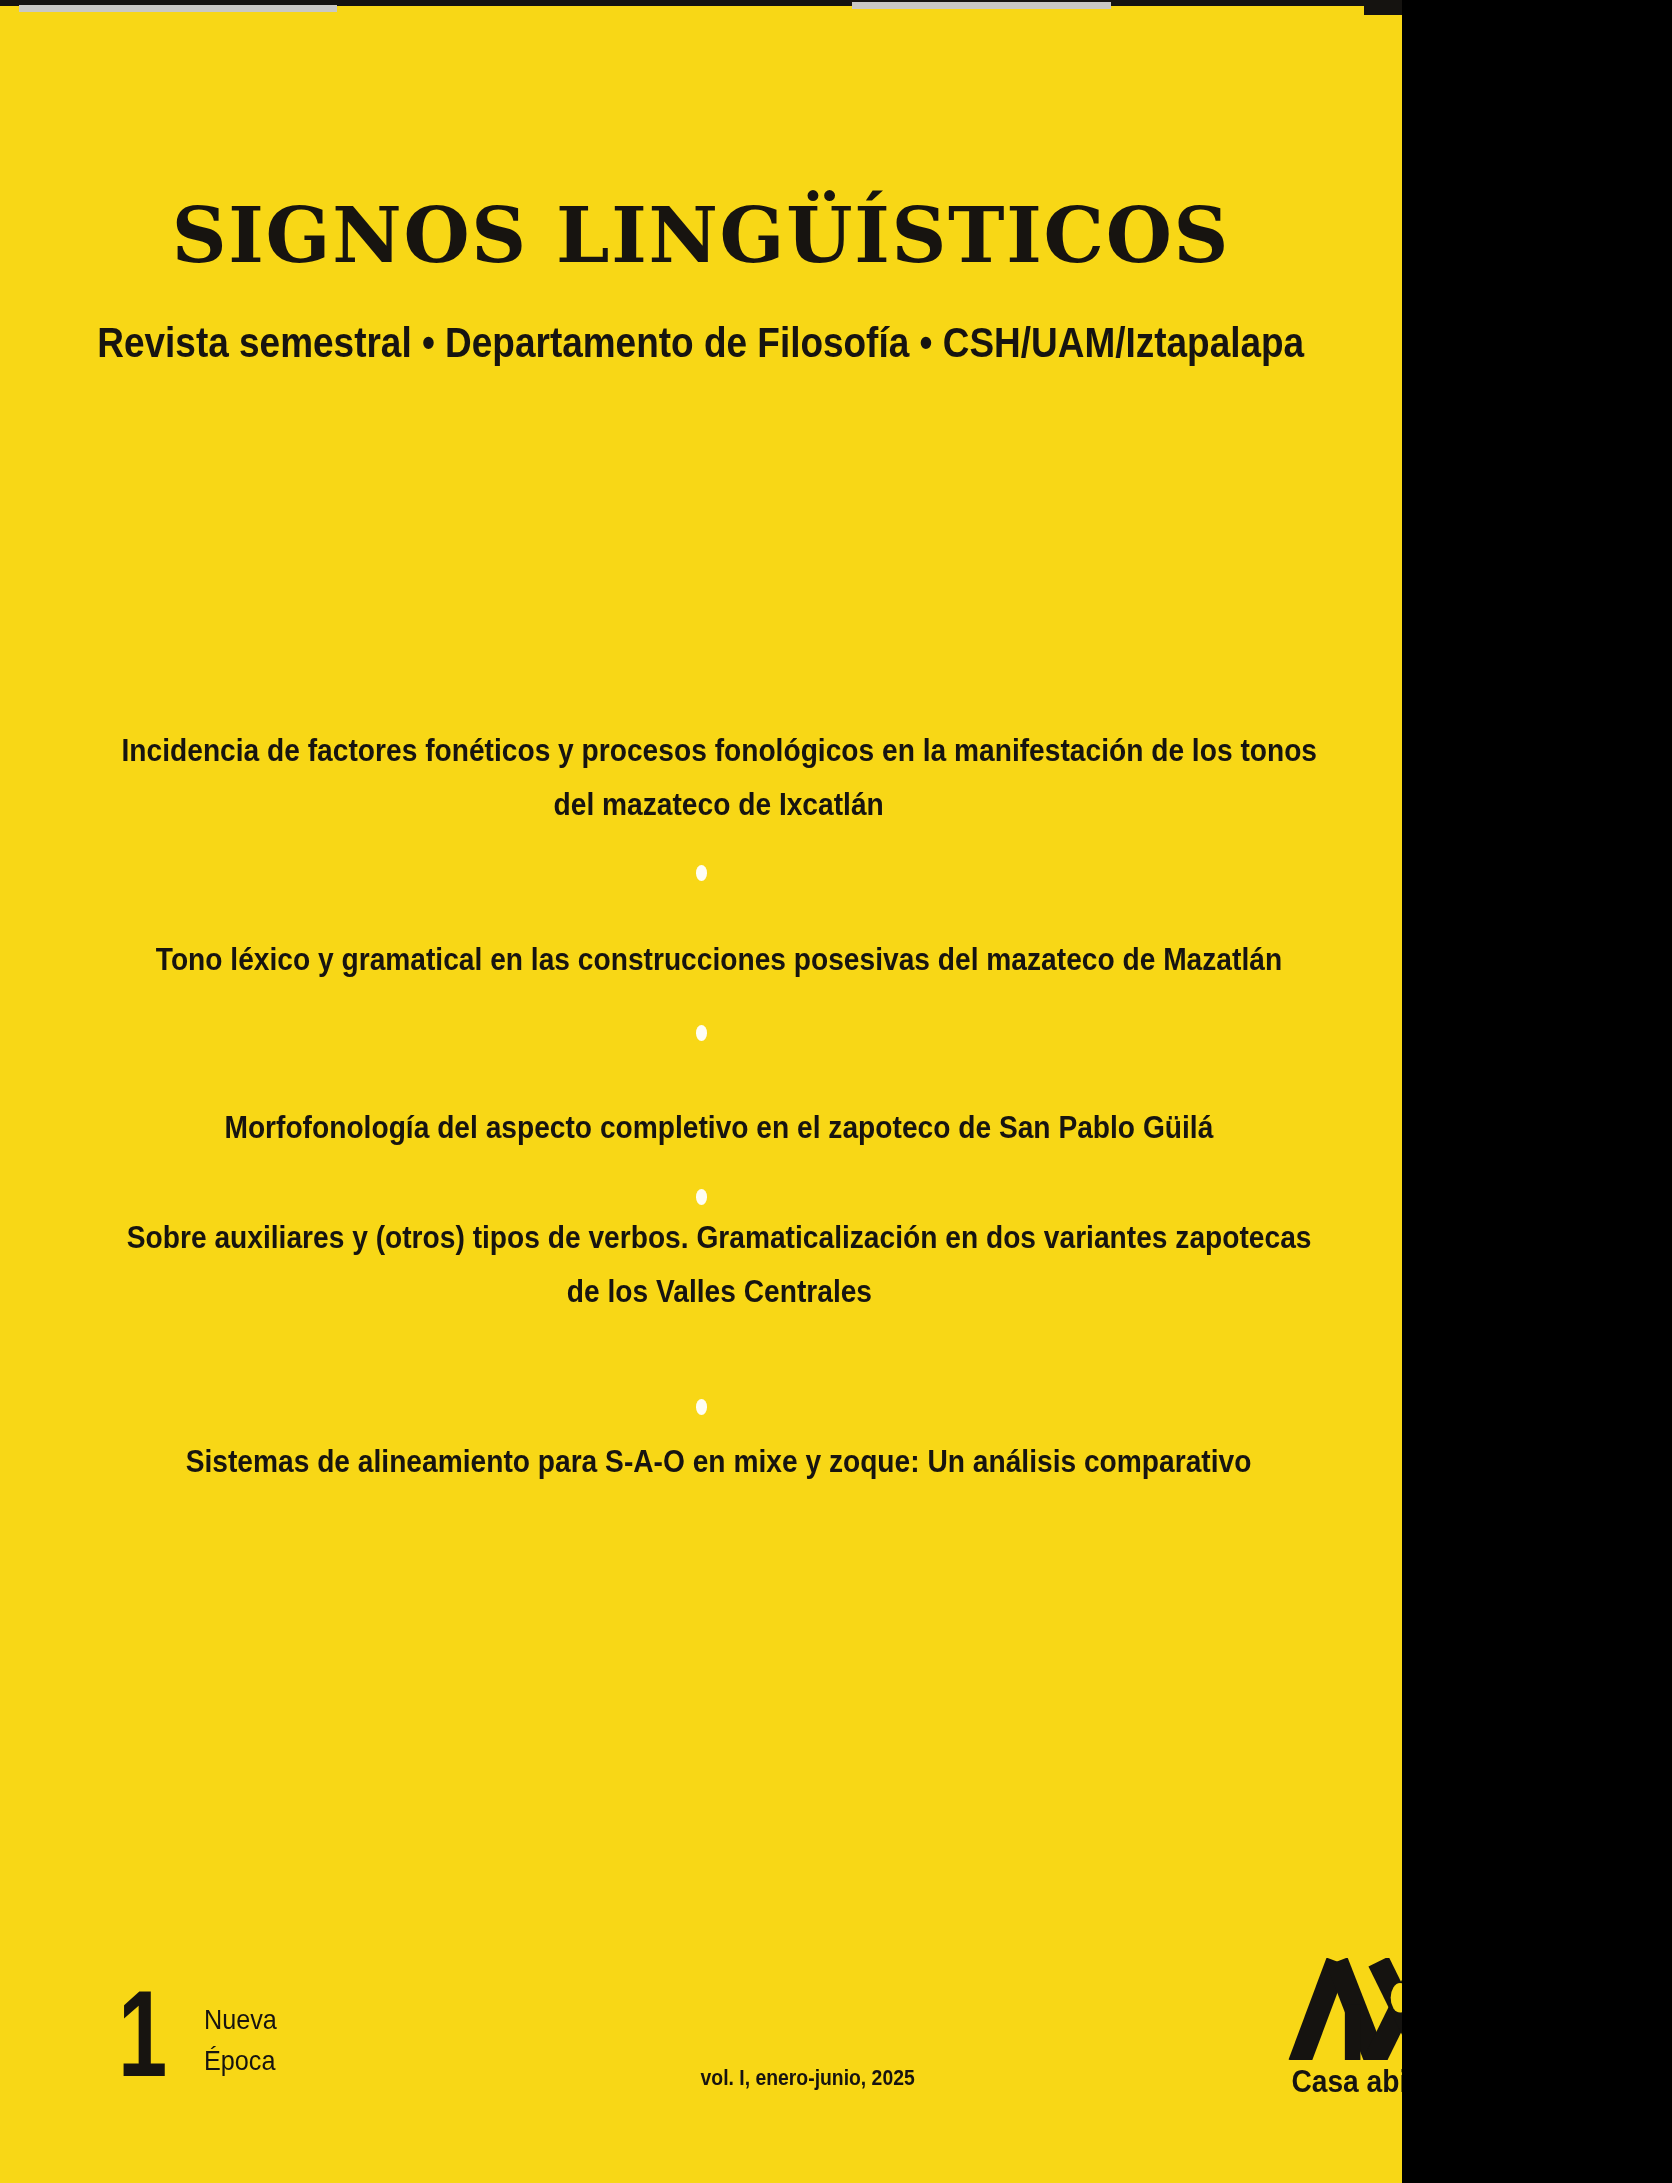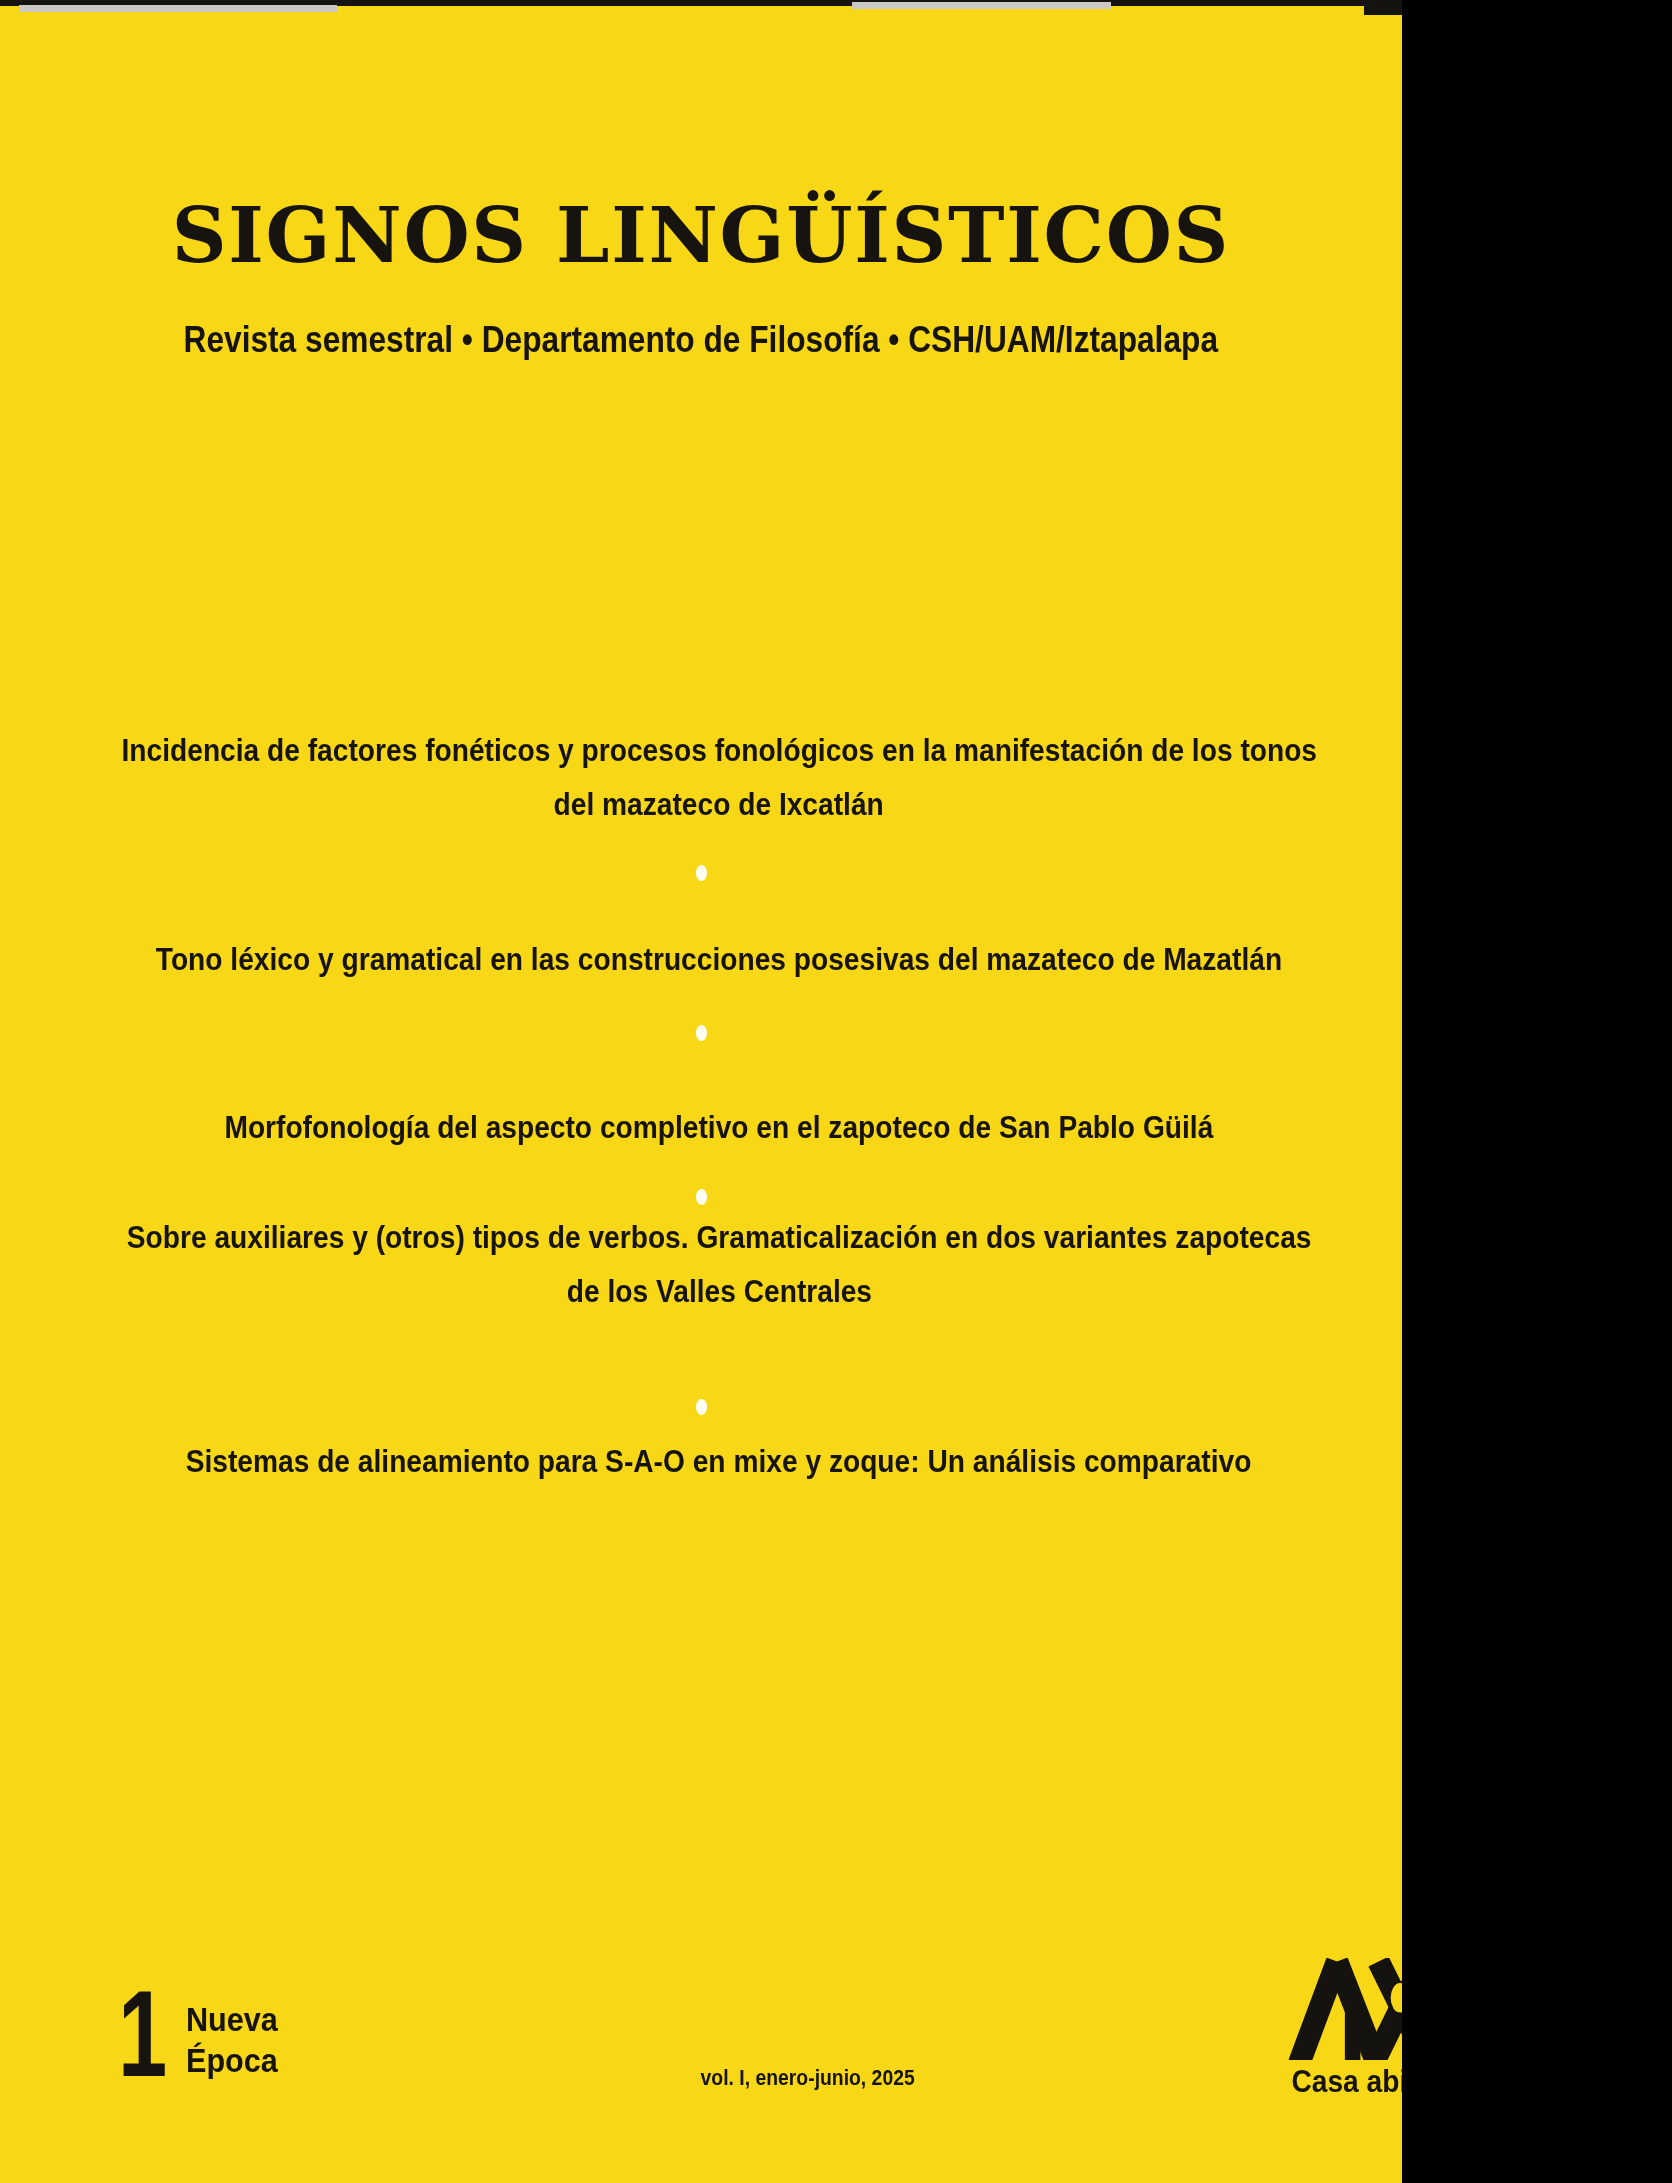--- a/index.html
+++ b/index.html
@@ -19,21 +19,21 @@
 
   .masthead-title{
     position:absolute;top:194px;left:0;width:100%;
     text-align:center;
     font-family:"DejaVu Serif","Liberation Serif",serif;
     font-weight:bold;font-size:76px;line-height:1.1;
     letter-spacing:1.7px;white-space:nowrap;
   }
   .masthead-subtitle{
     position:absolute;top:318px;left:0;width:100%;
-    text-align:center;font-weight:bold;font-size:36px;line-height:1.2;
+    text-align:center;font-weight:bold;font-size:42px;line-height:1.2;
     white-space:nowrap;
   }
   .condense{display:inline-block;transform:scaleX(0.88);transform-origin:50% 50%;}
 
   .toc-item{position:absolute;left:0;width:100%;text-align:center;
     font-weight:bold;font-size:32px;line-height:54px;}
   .toc-item .line{display:block;padding-left:36px;}
   #toc-item-1{top:723px;}
   #toc-item-2{top:932px;}
   #toc-item-3{top:1100px;}
@@ -46,22 +46,22 @@
   #dot-2{top:1025px;}
   #dot-3{top:1189px;}
   #dot-4{top:1399px;}
 
   .issue-block{position:absolute;left:118px;top:1985px;white-space:nowrap;}
   .issue-number{
     display:inline-block;vertical-align:top;
     font-size:123px;line-height:97px;font-weight:bold;
     transform:scaleX(0.72);transform-origin:0 0;
   }
-  .epoch{display:inline-block;vertical-align:top;margin-left:0;padding-top:14px;
-    font-size:34px;line-height:41px;font-weight:bold;text-align:left;}
+  .epoch{display:inline-block;vertical-align:top;margin-left:18px;padding-top:14px;
+    font-size:28px;line-height:41px;font-weight:normal;text-align:left;}
   .epoch .line{display:block;transform:scaleX(0.9);transform-origin:0 50%;}
 
   .volume-line{position:absolute;top:2065px;left:0;width:1615px;
     text-align:center;font-weight:bold;font-size:22px;white-space:nowrap;}
 
   .logo-block{position:absolute;left:1271px;top:1958px;width:259px;text-align:center;}
   .logo-block svg{display:block;margin:0 auto;}
   .logo-motto{margin-top:2.6px;font-weight:bold;font-size:32px;white-space:nowrap;}
 </style>
 </head>

